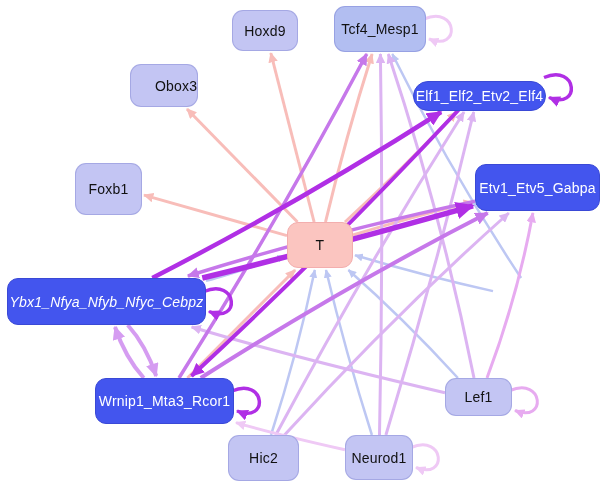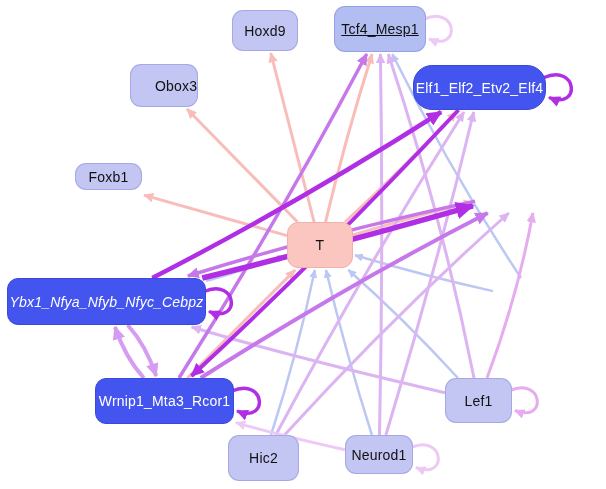--- a/index.html
+++ b/index.html
@@ -17,21 +17,21 @@
     display:flex;align-items:center;justify-content:center;
     border-radius:11px;
     font-size:14px;
     letter-spacing:0.2px;
     box-sizing:border-box;
     pointer-events:auto;
     cursor:default;
     white-space:nowrap;
   }
   .node.light{background:#c3c5f3;color:#111111;border:1px solid rgba(110,115,200,0.35);}
-  .node.mid{background:#b2bef1;color:#111111;border:1px solid rgba(100,110,200,0.35);text-decoration:underline;}
+  .node.mid{background:#b2bef1;color:#111111;border:1px solid rgba(100,110,200,0.35);}
   .node.dark{background:#4355ee;color:#ffffff;border:1px solid #3a49d6;}
   .node.focus{background:#fbc5c0;color:#111111;border:1px solid #f3aeae;}
   .edge{fill:none;}
 </style>
 </head>
 <body>
 
 <div id="canvas">
   <svg id="edge-layer" xmlns="http://www.w3.org/2000/svg" width="606" height="489" viewBox="0 0 606 489">
       <defs>
@@ -99,38 +99,41 @@
   <div id="node-layer">
       <div class="node light" style="left: 232px; top: 10px; width: 66px; height: 41px;">
         <span>Hoxd9</span>
       </div>
       <div class="node mid" style="left: 334px; top: 6px; width: 92px; height: 46px;">
         <span>Tcf4_Mesp1</span>
       </div>
       <div class="node light" style="left: 130px; top: 64px; width: 68px; height: 43px; padding-left: 24px;">
         <span>Obox3</span>
       </div>
-      <div class="node dark" style="left: 413px; top: 65px; width: 133px; height: 45px; border-radius: 19px;">
+      <div class="node dark" style="left: 413px; top: 81px; width: 133px; height: 30px; border-radius: 19px;">
         <span>Elf1_Elf2_Etv2_Elf4</span>
       </div>
-      <div class="node light" style="left: 75px; top: 163px; width: 67px; height: 27px;">
+      <div class="node light" style="left: 75px; top: 163px; width: 67px; height: 52px;">
         <span>Foxb1</span>
+      </div>
+      <div class="node dark" style="left: 475px; top: 164px; width: 125px; height: 47px;">
+        <span>Etv1_Etv5_Gabpa</span>
       </div>
       <div class="node focus" style="left: 287px; top: 222px; width: 66px; height: 46px;">
         <span>T</span>
       </div>
       <div class="node dark" style="left: 7px; top: 278px; width: 199px; height: 47px; font-style: italic;">
         <span>Ybx1_Nfya_Nfyb_Nfyc_Cebpz</span>
       </div>
       <div class="node dark" style="left: 95px; top: 378px; width: 139px; height: 46px;">
         <span>Wrnip1_Mta3_Rcor1</span>
       </div>
-      <div class="node light" style="left: 445px; top: 378px; width: 67px; height: 45px;">
+      <div class="node light" style="left: 445px; top: 378px; width: 67px; height: 38px;">
         <span>Lef1</span>
       </div>
       <div class="node light" style="left: 228px; top: 435px; width: 71px; height: 46px;">
         <span>Hic2</span>
       </div>
-      <div class="node light" style="left: 345px; top: 435px; width: 68px; height: 39px;">
+      <div class="node light" style="left: 345px; top: 435px; width: 68px; height: 45px;">
         <span>Neurod1</span>
       </div>
     </div>
 </div>
 
 </body></html>

